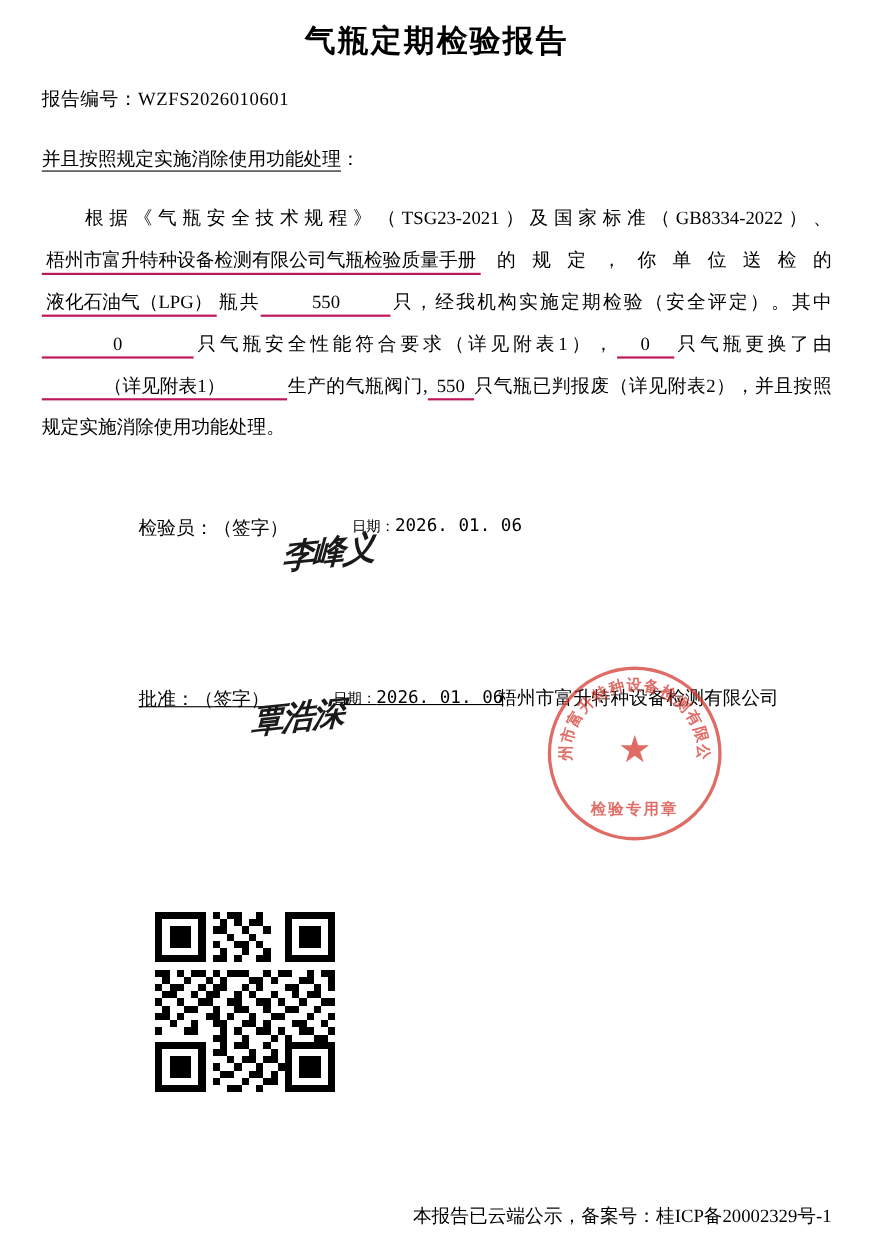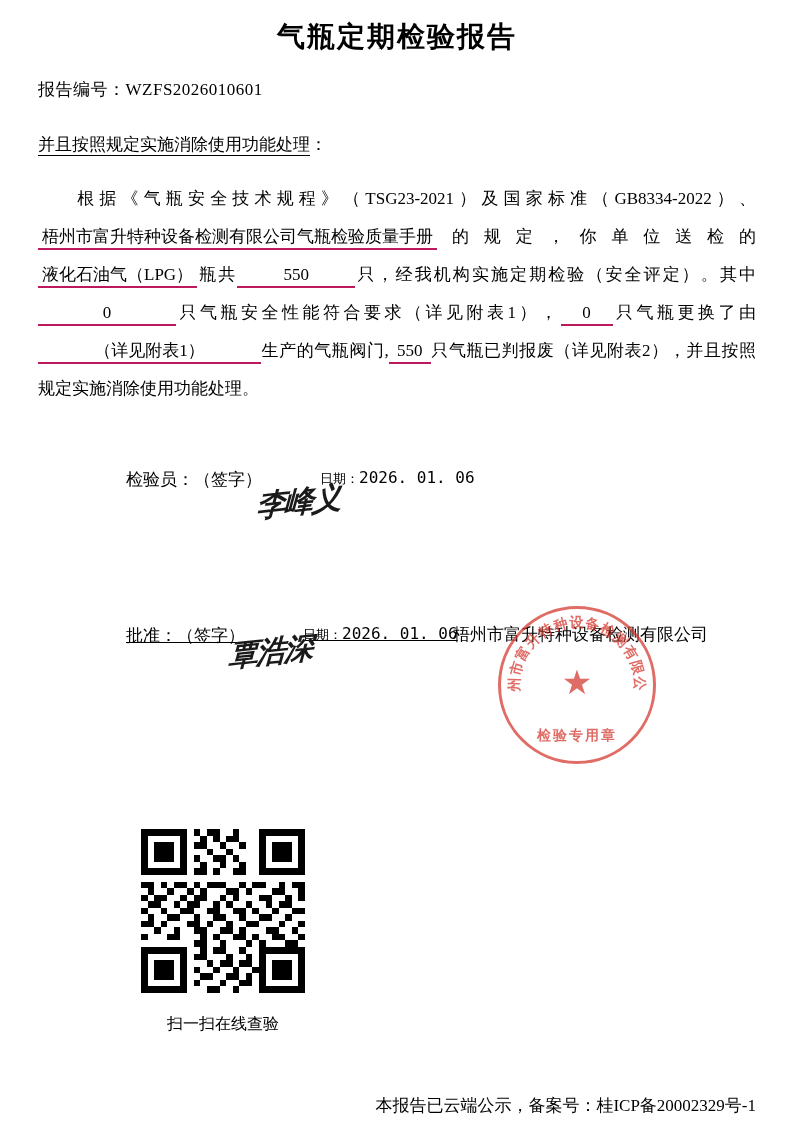--- a/index.html
+++ b/index.html
@@ -403,18 +403,17 @@
           <rect x="14" y="25" width="1" height="1"></rect>
           <rect x="17" y="25" width="2" height="1"></rect>
           <rect x="20" y="25" width="1" height="1"></rect>
           <rect x="26" y="25" width="1" height="1"></rect>
           <rect x="12" y="26" width="2" height="1"></rect>
           <rect x="16" y="26" width="1" height="1"></rect>
           <rect x="20" y="26" width="7" height="1"></rect>
         </g>
       </svg>
     </div>
-    <div class="qr-caption">扫一扫在线查验</div>
   </div>
 
   <div class="footer">本报告已云端公示，备案号：桂ICP备20002329号-1</div>
 
 </div>
 
 </body></html>

